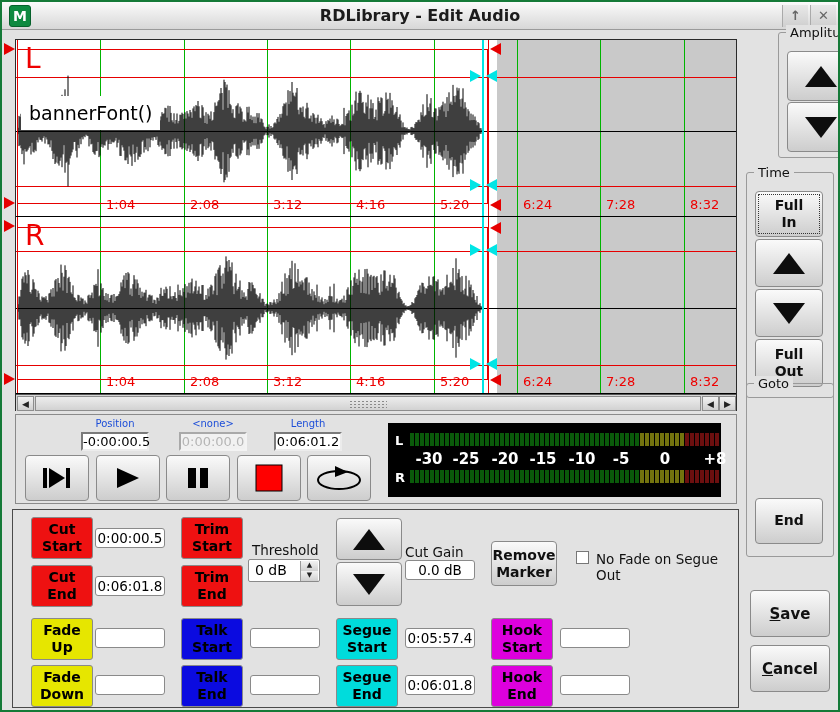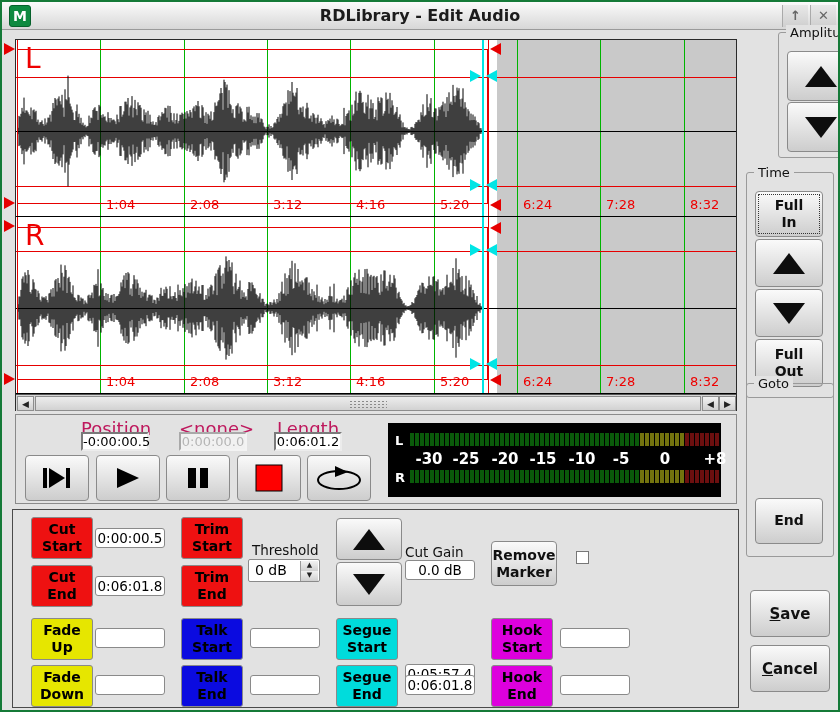--- a/index.html
+++ b/index.html
@@ -49,21 +49,21 @@
   #hscroll{position:absolute;left:0;top:354px;width:720px;height:17px;
     background:#d6d6d6;border-top:1px solid #555;}
   .sb-btn{position:absolute;top:1px;width:17px;height:15px;background:linear-gradient(#f2f2f2,#cfcfcf);
     border:1px solid #8d8d8d;font-size:9px;color:#222;text-align:center;line-height:14px;}
   #sb-thumb{position:absolute;left:19px;top:1px;width:666px;height:15px;
     background:linear-gradient(#ededed,#d2d2d2);border:1px solid #8d8d8d;}
   #sb-grip{position:absolute;left:50%;top:3px;width:38px;height:9px;margin-left:-19px;
     background-image:radial-gradient(#8a8a8a 1px,transparent 1.2px);background-size:4px 3px;}
   
   #transport{left:13px;top:412px;width:722px;height:90px;border:1px solid #8a8a8a;}
-  .fld-label{position:absolute;top:3px;width:68px;text-align:center;font-size:18px;color:#be185d;}
+  .fld-label{position:absolute;top:3px;width:68px;text-align:center;font-size:10px;color:#1d4ed8;}
   .fld{position:absolute;top:17px;width:68px;height:19px;background:#fff;
     border:2px solid;border-color:#7a7a7a #ececec #ececec #7a7a7a;
     font-size:13px;text-align:center;line-height:15px;color:#000;}
   .fld.disabled{background:#f1f1f1;color:#b5b5b5;border-color:#a9a9a9 #f3f3f3 #f3f3f3 #a9a9a9;}
   .t-btn{position:absolute;top:40px;width:64px;height:46px;border:1px solid #8a8a8a;border-radius:4px;
     background:linear-gradient(#fafafa,#cdcdcd);display:flex;align-items:center;justify-content:center;}
   
   #meter{left:372px;top:8px;width:333px;height:74px;background:#000;}
   .m-ch{position:absolute;left:7px;color:#fff;font-size:13px;font-weight:bold;}
   .m-bar{position:absolute;left:22px;width:311px;height:13px;font-size:0;}
@@ -128,20 +128,21 @@
       <div class="hline-red" style="top:146px;"></div>
       <div class="hline-black" style="top:91px;"></div>
       <div class="cutrect" style="left:1px;top:9px;width:471px;height:155px;"></div>
       <svg class="wave-svg" width="720" height="177">
         <path class="wavepath" fill="none" stroke="#000" stroke-width="1" d="M2 87.8V94.2M3 75.9V106.1M4 76.8V105.2M5 73.8V108.2M6 67.9V114.1M7 71.5V110.5M8 57.6V124.4M9 72.9V109.1M10 70.4V111.6M11 70.6V111.4M12 72.3V109.7M13 74.3V107.7M14 75.9V106.1M15 67.5V114.5M16 79.2V102.8M17 70.3V111.7M18 69.5V112.5M19 72.2V109.8M20 70.8V111.2M21 81.9V100.1M22 79.6V102.4M23 84.6V97.4M24 82.3V99.7M25 82.0V100.0M26 80.4V101.6M27 84.0V98.0M28 85.7V96.3M29 78.4V103.6M30 84.6V97.4M31 82.5V99.5M32 77.6V104.4M33 77.8V104.2M34 74.7V107.3M35 81.6V100.4M36 71.1V110.9M37 63.0V119.0M38 68.3V113.7M39 58.0V124.0M40 59.4V122.6M41 65.4V116.6M42 58.5V123.5M43 56.4V125.6M44 61.2V120.8M45 64.4V117.6M46 54.8V127.2M47 67.6V114.4M48 76.8V105.2M49 49.3V132.7M50 59.2V122.8M51 60.3V121.7M52 35.6V146.4M53 57.3V124.7M54 63.6V118.4M55 66.4V115.6M56 69.7V112.3M57 72.5V109.5M58 80.0V102.0M59 80.1V101.9M60 71.2V110.8M61 64.5V117.5M62 77.1V104.9M63 73.8V108.2M64 83.2V98.8M65 77.8V104.2M66 84.7V97.3M67 82.7V99.3M68 85.9V96.1M69 84.8V97.2M70 87.3V94.7M71 86.3V95.7M72 85.9V96.1M73 75.6V106.4M74 83.1V98.9M75 77.6V104.4M76 78.2V103.8M77 70.0V112.0M78 68.4V113.6M79 67.2V114.8M80 70.9V111.1M81 71.1V110.9M82 79.9V102.1M83 64.9V117.1M84 66.4V115.6M85 75.1V106.9M86 77.7V104.3M87 74.3V107.7M88 77.1V104.9M89 76.4V105.6M90 80.6V101.4M91 82.2V99.8M92 72.2V109.8M93 78.0V104.0M94 82.4V99.6M95 78.0V104.0M96 80.4V101.6M97 79.6V102.4M98 79.7V102.3M99 81.3V100.7M100 84.1V97.9M101 74.6V107.4M102 79.2V102.8M103 82.2V99.8M104 66.1V115.9M105 66.0V116.0M106 76.7V105.3M107 74.6V107.4M108 71.3V110.7M109 61.7V120.3M110 61.7V120.3M111 64.4V117.6M112 58.0V124.0M113 75.6V106.4M114 67.4V114.6M115 65.5V116.5M116 56.1V125.9M117 77.4V104.6M118 67.9V114.1M119 59.9V122.1M120 69.2V112.8M121 75.2V106.8M122 62.3V119.7M123 65.6V116.4M124 65.0V117.0M125 67.7V114.3M126 80.3V101.7M127 81.7V100.3M128 69.4V112.6M129 75.0V107.0M130 72.4V109.6M131 83.5V98.5M132 70.8V111.2M133 83.5V98.5M134 74.7V107.3M135 81.9V100.1M136 84.4V97.6M137 81.4V100.6M138 85.0V97.0M139 84.7V97.3M140 82.1V99.9M141 85.4V96.6M142 77.0V105.0M143 75.4V106.6M144 80.3V101.7M145 76.4V105.6M146 72.2V109.8M147 74.0V108.0M148 73.3V108.7M149 67.8V114.2M150 68.2V113.8M151 77.6V104.4M152 65.7V116.3M153 81.8V100.2M154 66.0V116.0M155 72.9V109.1M156 80.3V101.7M157 82.3V99.7M158 73.3V108.7M159 83.6V98.4M160 80.0V102.0M161 73.5V108.5M162 83.3V98.7M163 80.9V101.1M164 74.7V107.3M165 74.8V107.2M166 72.7V109.3M167 73.9V108.1M168 78.9V103.1M169 72.3V109.7M170 78.5V103.5M171 71.1V110.9M172 73.5V108.5M173 76.5V105.5M174 70.0V112.0M175 72.2V109.8M176 77.8V104.2M177 68.4V113.6M178 66.4V115.6M179 71.2V110.8M180 65.1V116.9M181 66.1V115.9M182 61.0V121.0M183 66.3V115.7M184 77.7V104.3M185 78.3V103.7M186 65.2V116.8M187 67.3V114.7M188 75.7V106.3M189 83.0V99.0M190 72.2V109.8M191 83.8V98.2M192 73.8V108.2M193 75.4V106.6M194 78.8V103.2M195 71.4V110.6M196 80.8V101.2M197 79.8V102.2M198 72.1V109.9M199 62.5V119.5M200 66.2V115.8M201 65.6V116.4M202 61.5V120.5M203 60.1V121.9M204 53.4V128.6M205 48.0V134.0M206 53.0V129.0M207 69.8V112.2M208 39.7V142.3M209 42.0V140.0M210 47.4V134.6M211 44.6V137.4M212 67.9V114.1M213 50.2V131.8M214 63.9V118.1M215 65.3V116.7M216 73.2V108.8M217 69.2V112.8M218 77.6V104.4M219 78.2V103.8M220 66.2V115.8M221 65.3V116.7M222 63.3V118.7M223 73.5V108.5M224 66.6V115.4M225 68.4V113.6M226 71.6V110.4M227 81.8V100.2M228 79.3V102.7M229 80.4V101.6M230 81.5V100.5M231 66.9V115.1M232 72.5V109.5M233 66.7V115.3M234 79.0V103.0M235 75.3V106.7M236 80.1V101.9M237 76.6V105.4M238 83.1V98.9M239 76.6V105.4M240 83.2V98.8M241 73.1V108.9M242 77.5V104.5M243 73.2V108.8M244 82.2V99.8M245 78.5V103.5M246 79.2V102.8M247 82.7V99.3M248 86.5V95.5M249 87.3V94.7M250 89.2V92.8M251 86.8V95.2M252 86.9V95.1M253 84.4V97.6M254 88.6V93.4M255 86.0V96.0M256 88.1V93.9M257 87.2V94.8M258 83.4V98.6M259 82.4V99.6M260 83.5V98.5M261 79.0V103.0M262 76.9V105.1M263 81.7V100.3M264 74.1V107.9M265 77.6V104.4M266 73.7V108.3M267 66.2V115.8M268 63.4V118.6M269 64.2V117.8M270 62.5V119.5M271 75.6V106.4M272 50.2V131.8M273 64.1V117.9M274 51.1V130.9M275 61.6V120.4M276 42.0V140.0M277 52.7V129.3M278 55.6V126.4M279 56.6V125.4M280 52.6V129.4M281 48.0V134.0M282 69.8V112.2M283 74.3V107.7M284 67.5V114.5M285 67.7V114.3M286 72.1V109.9M287 66.5V115.5M288 76.8V105.2M289 78.3V103.7M290 68.5V113.5M291 62.8V119.2M292 67.6V114.4M293 78.5V103.5M294 78.5V103.5M295 75.6V106.4M296 81.8V100.2M297 73.1V108.9M298 74.4V107.6M299 77.8V104.2M300 83.5V98.5M301 77.7V104.3M302 74.7V107.3M303 83.0V99.0M304 81.3V100.7M305 78.3V103.7M306 81.2V100.8M307 84.9V97.1M308 84.0V98.0M309 87.6V94.4M310 81.2V100.8M311 83.8V98.2M312 80.1V101.9M313 81.1V100.9M314 78.6V103.4M315 82.8V99.2M316 75.5V106.5M317 81.9V100.1M318 79.4V102.6M319 85.2V96.8M320 83.8V98.2M321 78.7V103.3M322 79.5V102.5M323 84.0V98.0M324 86.1V95.9M325 85.1V96.9M326 83.9V98.1M327 84.4V97.6M328 67.9V114.1M329 85.3V96.7M330 76.0V106.0M331 73.9V108.1M332 73.1V108.9M333 70.4V111.6M334 80.4V101.6M335 80.8V101.2M336 64.7V117.3M337 75.4V106.6M338 73.7V108.3M339 60.6V121.4M340 51.6V130.4M341 70.7V111.3M342 62.8V119.2M343 52.9V129.1M344 50.8V131.2M345 52.8V129.2M346 63.0V119.0M347 61.9V120.1M348 72.7V109.3M349 73.8V108.2M350 62.5V119.5M351 66.5V115.5M352 54.7V127.3M353 79.1V102.9M354 68.3V113.7M355 59.5V122.5M356 68.4V113.6M357 63.1V118.9M358 79.0V103.0M359 77.0V105.0M360 69.6V112.4M361 80.3V101.7M362 57.3V124.7M363 61.1V120.9M364 62.9V119.1M365 57.4V124.6M366 58.2V123.8M367 75.8V106.2M368 73.5V108.5M369 71.1V110.9M370 52.5V129.5M371 59.9V122.1M372 58.8V123.2M373 73.6V108.4M374 52.9V129.1M375 67.7V114.3M376 60.3V121.7M377 65.4V116.6M378 74.9V107.1M379 73.5V108.5M380 71.9V110.1M381 67.0V115.0M382 78.8V103.2M383 76.9V105.1M384 74.4V107.6M385 80.6V101.4M386 87.4V94.6M387 82.4V99.6M388 87.3V94.7M389 87.1V94.9M390 88.4V93.6M391 87.5V94.5M392 89.1V92.9M393 89.1V92.9M394 89.5V92.5M395 87.2V94.8M396 86.9V95.1M397 87.8V94.2M398 88.1V93.9M399 83.9V98.1M400 82.1V99.9M401 82.3V99.7M402 80.2V101.8M403 79.7V102.3M404 81.9V100.1M405 72.3V109.7M406 75.2V106.8M407 64.3V117.7M408 76.7V105.3M409 75.7V106.3M410 74.8V107.2M411 54.2V127.8M412 67.2V114.8M413 71.1V110.9M414 63.5V118.5M415 58.1V123.9M416 76.9V105.1M417 77.4V104.6M418 72.0V110.0M419 68.3V113.7M420 68.5V113.5M421 80.4V101.6M422 75.9V106.1M423 67.2V114.8M424 69.7V112.3M425 66.5V115.5M426 65.2V116.8M427 61.7V120.3M428 71.4V110.6M429 63.4V118.6M430 77.0V105.0M431 57.1V124.9M432 71.1V110.9M433 52.3V129.7M434 63.6V118.4M435 61.7V120.3M436 64.9V117.1M437 44.9V137.1M438 56.0V126.0M439 62.2V119.8M440 55.5V126.5M441 47.6V134.4M442 50.6V131.4M443 48.2V133.8M444 59.2V122.8M445 66.7V115.3M446 58.6V123.4M447 48.3V133.7M448 68.6V113.4M449 62.2V119.8M450 67.5V114.5M451 76.3V105.7M452 69.2V112.8M453 71.3V110.7M454 80.3V101.7M455 73.6V108.4M456 80.1V101.9M457 74.5V107.5M458 80.0V102.0M459 76.5V105.5M460 80.5V101.5M461 85.3V96.7M462 82.0V100.0M463 83.2V98.8M464 88.2V93.8M465 88.2V93.8M466 90.0V92.0"></path>
       </svg>
       <div class="vline-cyan"></div>
       <div class="vline-red" style="left:472px;"></div>
       <div class="vline-red" style="left:1px;"></div>
       <div class="ch-label">L</div>
+      <div id="banner" class="abs">bannerFont()</div>
       <div class="tlabels">
           <div class="t-label" style="left: 90px; top: 157px;">1:04</div>
           <div class="t-label" style="left: 174px; top: 157px;">2:08</div>
           <div class="t-label" style="left: 257px; top: 157px;">3:12</div>
           <div class="t-label" style="left: 340px; top: 157px;">4:16</div>
           <div class="t-label" style="left: 424px; top: 157px;">5:20</div>
           <div class="t-label" style="left: 507px; top: 157px;">6:24</div>
           <div class="t-label" style="left: 590px; top: 157px;">7:28</div>
           <div class="t-label" style="left: 674px; top: 157px;">8:32</div>
         </div>
@@ -294,38 +295,39 @@
         <div class="arrow-dn"></div>
       </div>
 
     <div class="lbl" style="left:392px;top:34px;">Cut Gain</div>
     <div class="mk-fld" style="left:392px;top:50px;">0.0 dB</div>
 
     <div class="gr-btn abs" style="left:478px;top:31px;width:66px;height:45px;font-size:14px;white-space:pre-line;text-align:center;line-height:1.2;">Remove
 Marker</div>
 
     <div id="checkbox" class="abs"></div>
+    <div class="lbl" style="left:583px;top:41px;">No Fade on Segue Out</div>
 
     <div class="mk-btn" style="left: 18px; top: 108px; background: rgb(230, 230, 0);">Fade
 Up</div>
     <div class="mk-fld" style="left:82px;top:118px;"></div>
     <div class="mk-btn" style="left: 18px; top: 155px; background: rgb(230, 230, 0);">Fade
 Down</div>
     <div class="mk-fld" style="left:82px;top:165px;"></div>
 
     <div class="mk-btn" style="left: 168px; top: 108px; background: rgb(11, 11, 224);">Talk
 Start</div>
     <div class="mk-fld" style="left:237px;top:118px;"></div>
     <div class="mk-btn" style="left: 168px; top: 155px; background: rgb(11, 11, 224);">Talk
 End</div>
     <div class="mk-fld" style="left:237px;top:165px;"></div>
 
     <div class="mk-btn" style="left: 323px; top: 108px; background: rgb(0, 220, 220);">Segue
 Start</div>
-    <div class="mk-fld" style="left:392px;top:118px;margin-top:36px;">0:05:57.4</div>
+    <div class="mk-fld" style="left:392px;top:118px;">0:05:57.4</div>
     <div class="mk-btn" style="left: 323px; top: 155px; background: rgb(0, 220, 220);">Segue
 End</div>
     <div class="mk-fld" style="left:392px;top:165px;">0:06:01.8</div>
 
     <div class="mk-btn" style="left: 478px; top: 108px; background: rgb(221, 0, 221);">Hook
 Start</div>
     <div class="mk-fld" style="left:547px;top:118px;"></div>
     <div class="mk-btn" style="left: 478px; top: 155px; background: rgb(221, 0, 221);">Hook
 End</div>
     <div class="mk-fld" style="left:547px;top:165px;"></div>

